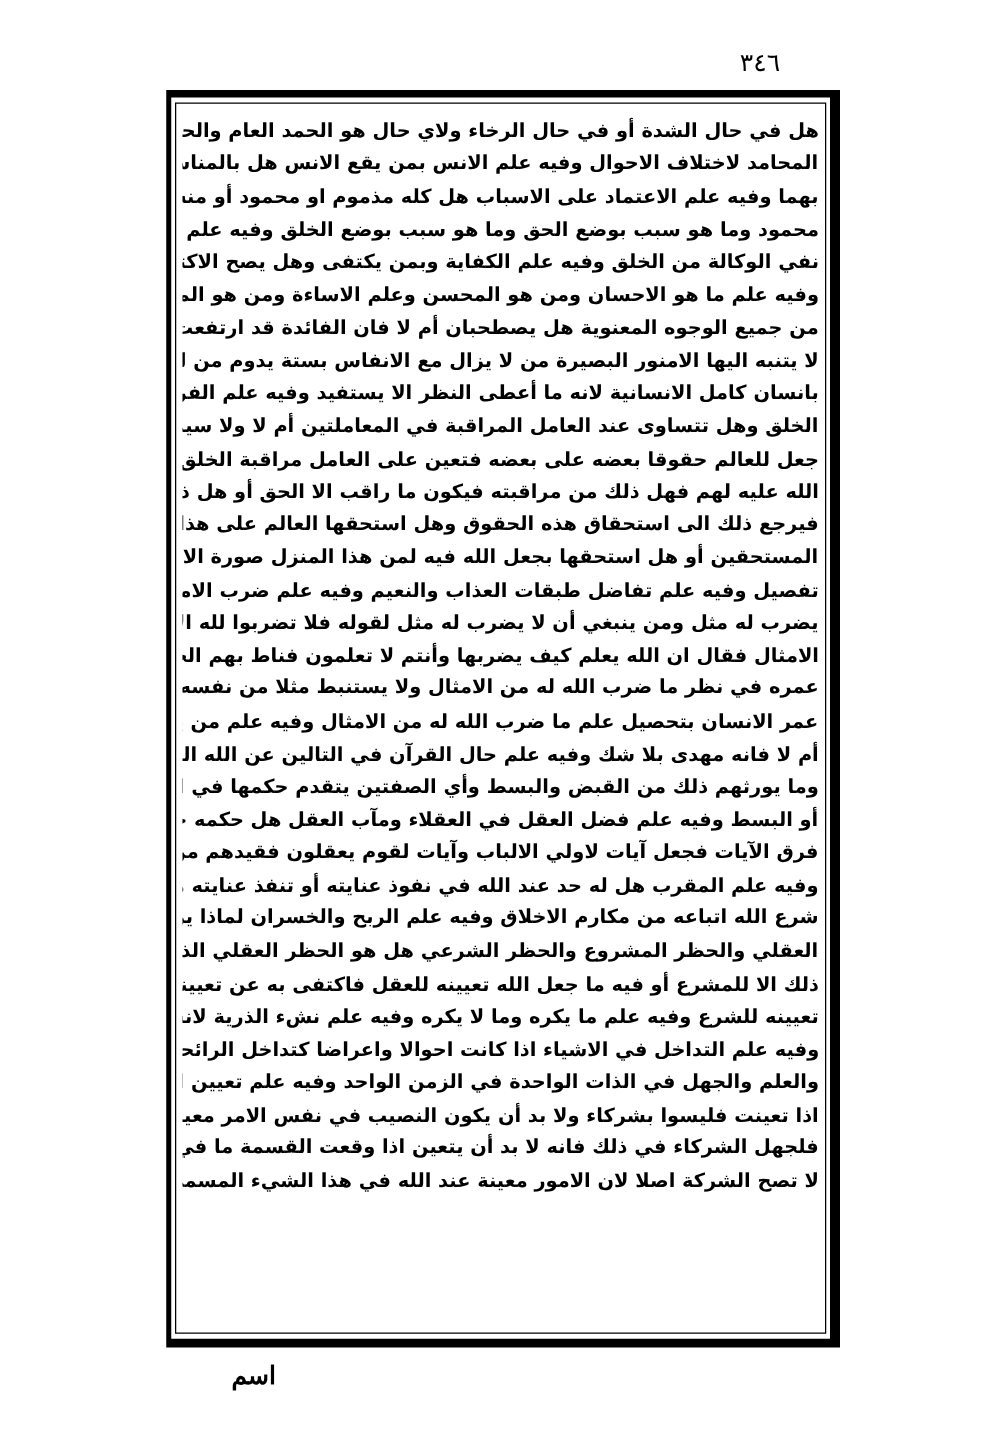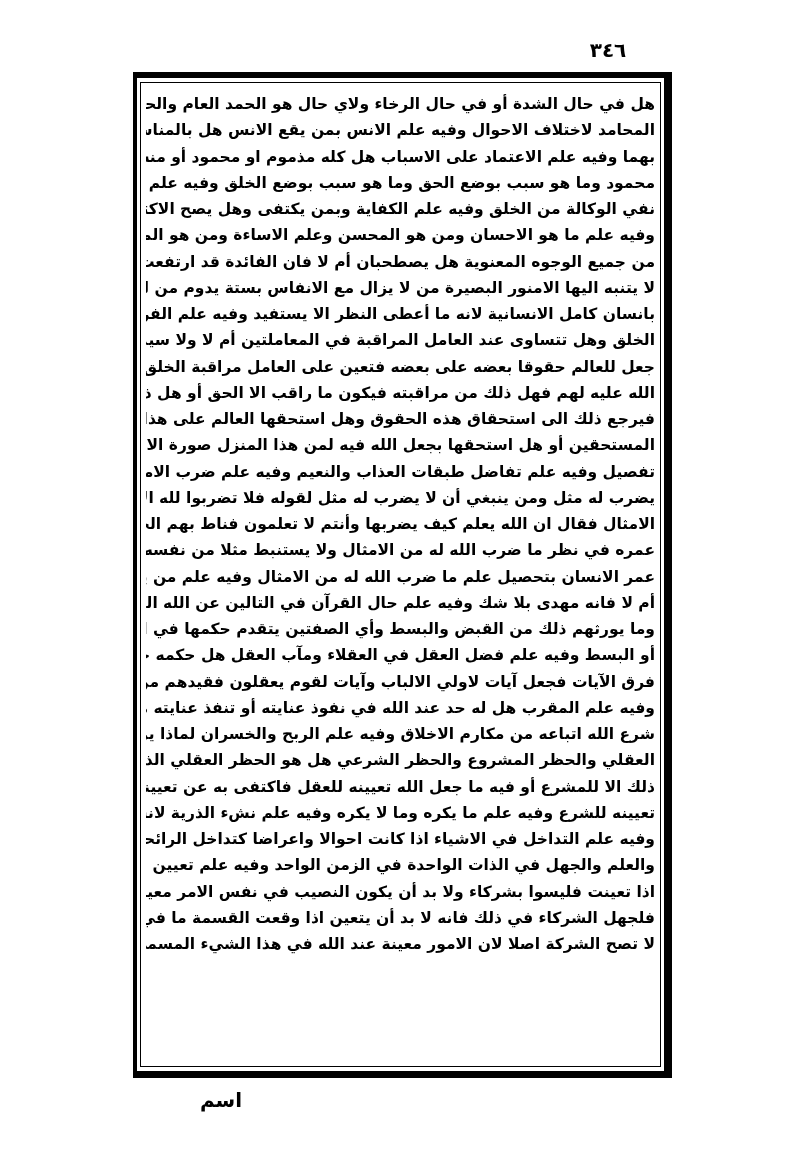--- a/index.html
+++ b/index.html
@@ -2,21 +2,21 @@
 <html><head>
 <meta charset="utf-8">
 <style>
   html, body { margin: 0; padding: 0; background: #ffffff; }
   body {
     width: 800px; height: 1158px; position: relative; overflow: hidden;
     font-family: "DejaVu Sans", sans-serif; color: #000;
   }
   .page-number {
     position: absolute; left: 586px; top: 38px; width: 44px;
-    font-size: 20px; font-weight: bold; text-align: center; direction: rtl;
+    font-size: 20px; font-weight: normal; text-align: center; direction: rtl;
   }
   .frame {
     position: absolute; left: 133px; top: 72px; width: 539px; height: 1006px;
     box-sizing: border-box;
     border-top: 6px solid #000;
     border-bottom: 7px solid #000;
     border-right: 8px solid #000;
     border-left: 4px solid #000;
   }
   .frame-inner {
@@ -30,22 +30,22 @@
     display: flex; flex-direction: column;
   }
   .line {
     height: 26.25px; line-height: 26px;
     font-size: 15.5px; font-weight: bold;
     white-space: nowrap; overflow: hidden;
     text-align: justify; text-align-last: justify;
     font-family: "DejaVu Sans", sans-serif;
   }
   .catchword {
-    position: absolute; left: 196px; top: 1088px; width: 50px;
-    font-size: 20px; font-weight: bold; direction: rtl; text-align: center;
+    position: absolute; left: 178px; top: 1088px; width: 50px;
+    font-size: 20px; font-weight: bold; direction: rtl; text-align: center; font-family: Liberation Serif, serif;
   }
 </style>
 </head>
 <body>
 
 <div class="page-number">٣٤٦</div>
 
 <div class="frame">
   <div class="frame-inner">
     <div class="lines" id="lines">

